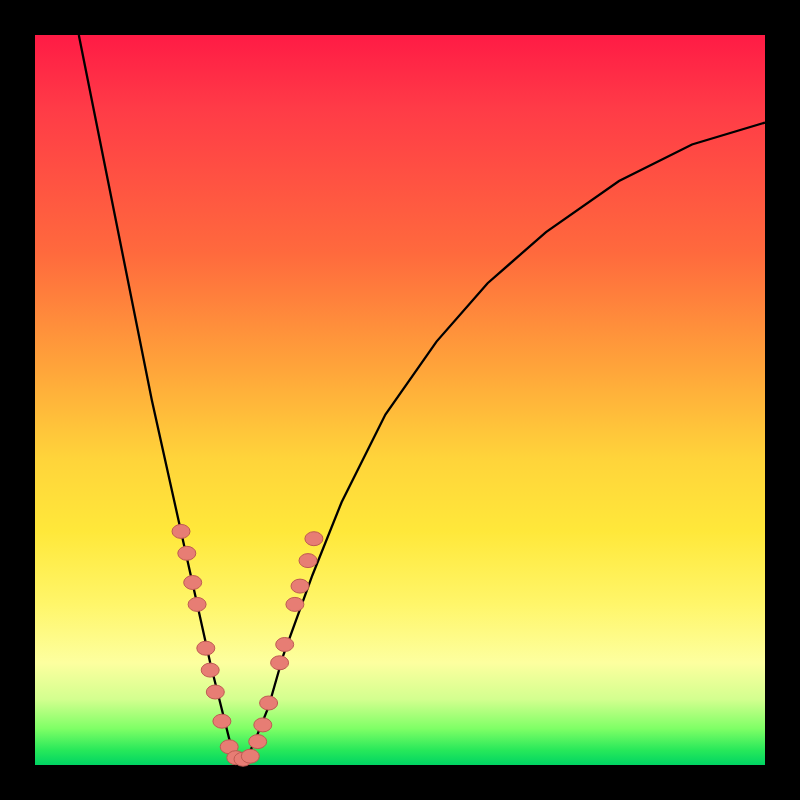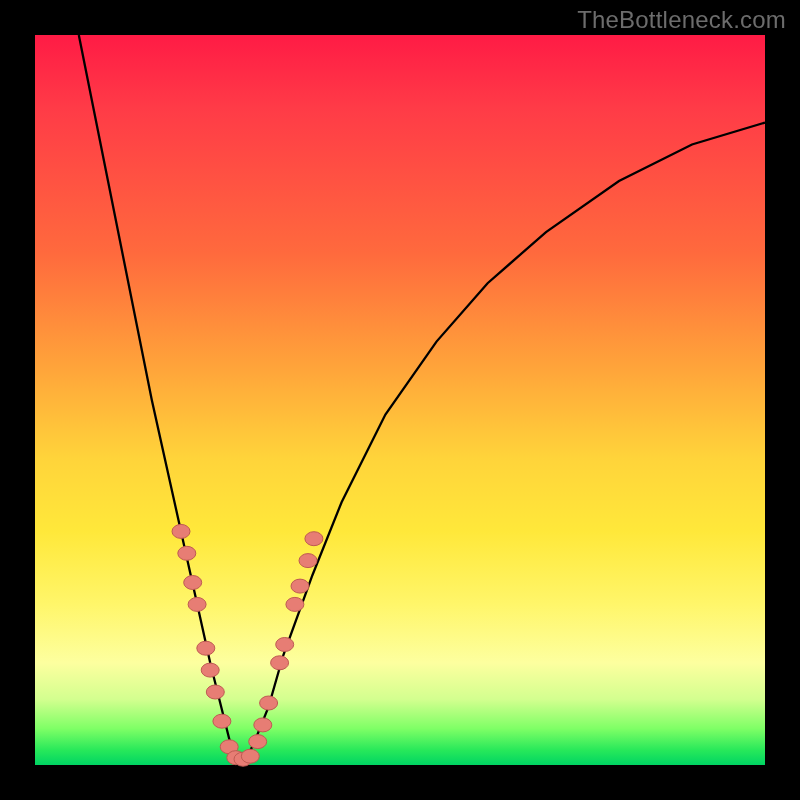--- a/index.html
+++ b/index.html
@@ -83,14 +83,13 @@
           <ellipse cx="233.6" cy="668.0" rx="9" ry="7" fill="#e77d74" stroke="#be5a52" stroke-width="1"></ellipse>
           <ellipse cx="244.6" cy="627.8" rx="9" ry="7" fill="#e77d74" stroke="#be5a52" stroke-width="1"></ellipse>
           <ellipse cx="249.7" cy="609.5" rx="9" ry="7" fill="#e77d74" stroke="#be5a52" stroke-width="1"></ellipse>
           <ellipse cx="259.9" cy="569.4" rx="9" ry="7" fill="#e77d74" stroke="#be5a52" stroke-width="1"></ellipse>
           <ellipse cx="265.0" cy="551.1" rx="9" ry="7" fill="#e77d74" stroke="#be5a52" stroke-width="1"></ellipse>
           <ellipse cx="273.0" cy="525.6" rx="9" ry="7" fill="#e77d74" stroke="#be5a52" stroke-width="1"></ellipse>
           <ellipse cx="278.9" cy="503.7" rx="9" ry="7" fill="#e77d74" stroke="#be5a52" stroke-width="1"></ellipse>
         </g>
     </svg>
   </div>
-  <div class="watermark">TheBottleneck.com</div>
 </div>
 
 </body></html>

